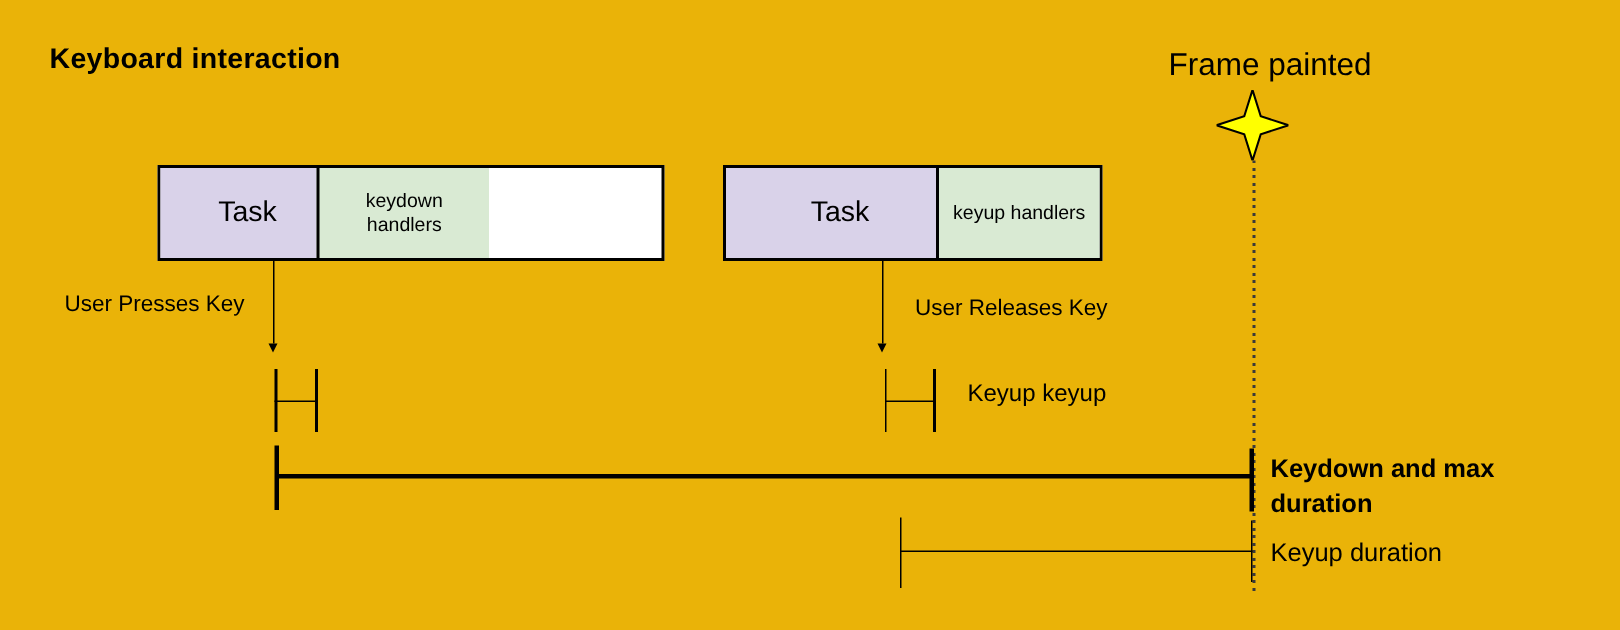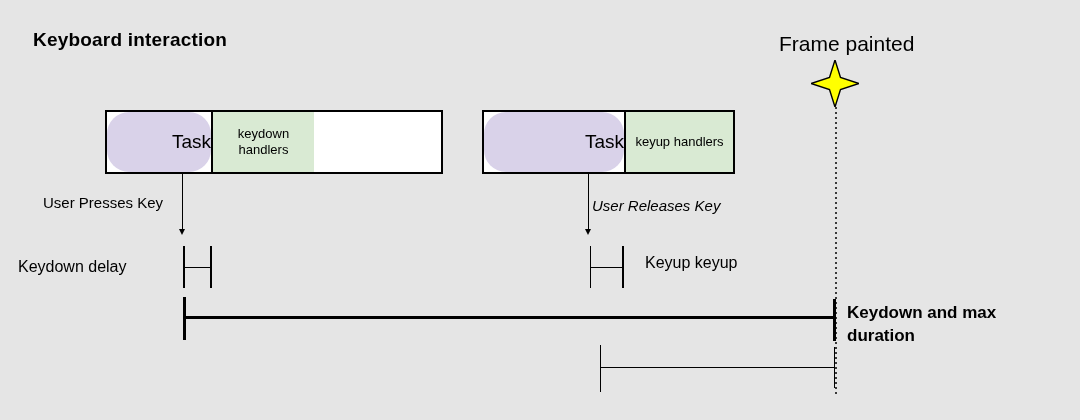--- a/index.html
+++ b/index.html
@@ -2,21 +2,21 @@
 <html><head>
 <meta charset="utf-8">
 <style>
   * { margin: 0; padding: 0; box-sizing: border-box; }
   html, body { background: #ffffff; }
   body { font-family: "Liberation Sans", sans-serif; color: #000; }
   #stage {
     position: relative;
     width: 1080px;
     height: 420px;
-    background: #e5e5e5;
+    background: #eab308;
     overflow: hidden;
   }
   .abs { position: absolute; }
 
   .diagram-title {
     left: 33px; top: 29px;
     font-size: 19px; font-weight: bold; letter-spacing: 0.2px;
   }
   .frame-painted-label {
     left: 779px; top: 32px;
@@ -35,34 +35,33 @@
     background: #fff;
   }
   .cell {
     height: 100%;
     display: flex; align-items: center; justify-content: center;
     text-align: center;
   }
   .cell + .cell { border-left: 2px solid #000; }
   .cell-task {
     background: #d9d2e9;
-    justify-content: flex-end;
+    justify-content: center;
     padding-left: 12px;
     font-size: 19px;
-    border-radius: 22px;
   }
   .cell-handler {
     background: #d9ead3;
     font-size: 13px;
     line-height: 16px;
     padding: 0 6px;
   }
   #block-keydown { left: 105px; width: 338px; }
   #block-keydown .cell-task { width: 104px; }
-  #block-keydown .cell-handler { width: 103px; }
+  #block-keydown .cell-handler { width: 115px; }
   #block-keyup { left: 482px; width: 253px; }
   #block-keyup .cell-task { width: 140px; }
   #block-keyup .cell-handler { width: 109px; }
 
   .event-line { width: 1.5px; background: #000; top: 174px; height: 55px; }
   .event-head {
     width: 0; height: 0; top: 229px;
     border-left: 3.5px solid transparent;
     border-right: 3.5px solid transparent;
     border-top: 6px solid #000;
@@ -108,34 +107,34 @@
       <span>keyup handlers</span>
     </div>
   </div>
 
   <div class="abs event-line" style="left:181.5px;"></div>
   <div class="abs event-head" style="left:178.5px;"></div>
   <div class="abs event-label" style="left:43px; top:194px;">User Presses Key</div>
 
   <div class="abs event-line" style="left:587.5px;"></div>
   <div class="abs event-head" style="left:584.5px;"></div>
-  <div class="abs event-label" style="left:592px; top:197px;font-style:italic;">User Releases Key</div>
+  <div class="abs event-label" style="left:610px; top:197px;">User Releases Key</div>
 
   <div class="abs tick-v" style="left:183px; top:246px; height:42px;"></div>
   <div class="abs tick-v" style="left:210px; top:246px; height:42px;"></div>
   <div class="abs line-h" style="left:183px; top:266.5px; width:28px; height:1.5px;"></div>
-  <div class="abs interval-label" style="left:18px; top:258px;">Keydown delay</div>
 
   <div class="abs tick-v" style="left:589.5px; top:246px; height:42px;"></div>
   <div class="abs tick-v" style="left:622px; top:246px; height:42px;"></div>
   <div class="abs line-h" style="left:589.5px; top:266.5px; width:34px; height:1.5px;"></div>
   <div class="abs interval-label" style="left:645px; top:254px;">Keyup keyup</div>
 
   <div class="abs line-h" style="left:184px; top:316px; width:651px; height:2.5px;"></div>
   <div class="abs line-h" style="left:183px; top:297px; width:2.5px; height:43px;"></div>
   <div class="abs line-h" style="left:832.5px; top:299px; width:3px; height:42px;"></div>
   <div class="abs duration-label bold" style="left:847px; top:301px; width:178px;">Keydown and max duration</div>
 
   <div class="abs line-h" style="left:600px; top:367px; width:235px; height:1.3px;"></div>
   <div class="abs line-h" style="left:599.5px; top:345px; width:1.4px; height:47px;"></div>
   <div class="abs line-h" style="left:834px; top:347px; width:1.4px; height:41px;"></div>
+  <div class="abs duration-label" style="left:847px; top:357px;">Keyup duration</div>
 
 </div>
 
 </body></html>

